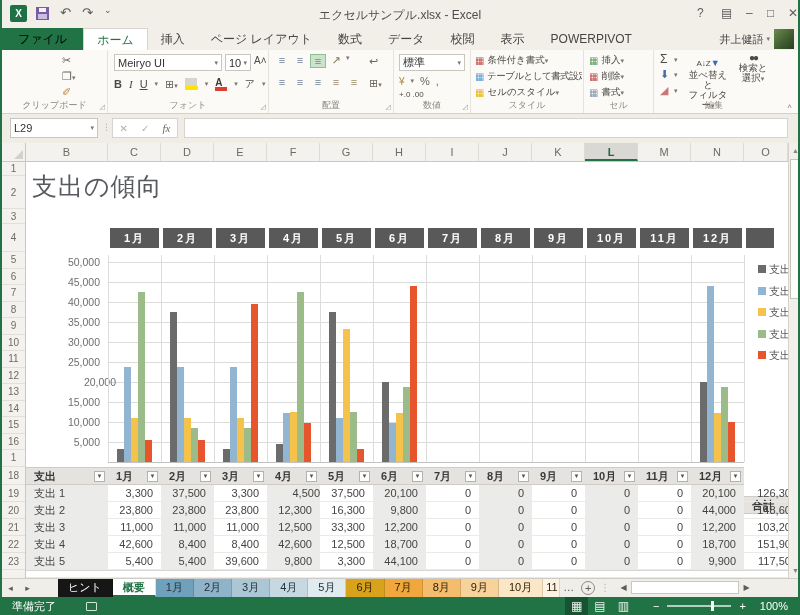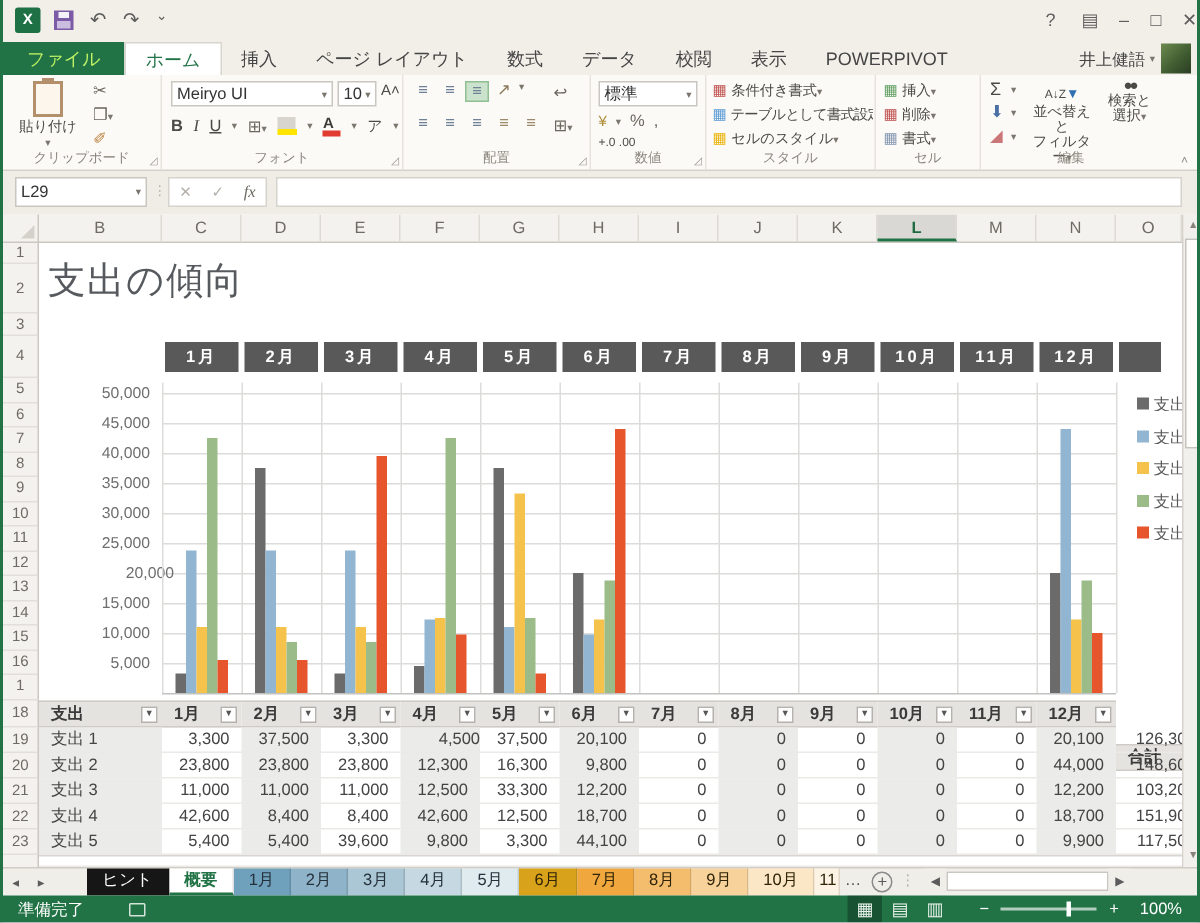--- a/index.html
+++ b/index.html
@@ -16,21 +16,21 @@
            font-size:10px;font-weight:bold;text-align:center;line-height:17px;border-radius:2px;z-index:3;}
   #save-icon{position:absolute;left:34px;top:7px;width:13px;height:13px;background:#7b5aa6;z-index:3;}
   #save-icon:before{content:"";position:absolute;left:3px;top:1px;width:7px;height:4px;background:#f4f1fa;}
   #save-icon:after{content:"";position:absolute;left:2px;bottom:1px;width:9px;height:5px;background:#cabde0;}
   #win-title{position:absolute;left:200px;right:200px;top:7px;text-align:center;font-size:12px;color:#4d4d4d;z-index:3;}
   .winctl{position:absolute;top:6px;font-size:12px;color:#5e5e5e;z-index:3;}
   
   #tabrow{position:absolute;top:28px;left:0;right:0;height:22px;background:#f2efe9;z-index:2;}
   #tabs{display:flex;height:22px;}
   .rtab{padding:0 13px;font-size:12px;line-height:22px;color:#454545;white-space:nowrap;}
-  .rtab.file{background:#217346;color:#bef264;padding:0 16px;}
+  .rtab.file{background:#217346;color:#000000;padding:0 16px;}
   .rtab.active{background:#fff;color:#217346;border:1px solid #d8d5cf;border-bottom:none;}
   #userchip{position:absolute;right:4px;top:0;height:22px;display:flex;align-items:center;z-index:3;}
   #username{font-size:11px;color:#454545;margin-right:3px;}
   #avatar{width:20px;height:20px;margin-left:4px;background:linear-gradient(135deg,#6d8b4f 0%,#3e5a30 60%,#2b3d22 100%);}
   
   #ribbon{position:absolute;top:50px;left:0;right:0;height:64px;background:#fbfaf7;border-bottom:1px solid #d4d1ca;z-index:2;}
   .grp{position:absolute;top:0;height:63px;border-right:1px solid #e6e3dc;}
   .glab{position:absolute;bottom:1px;left:0;right:0;text-align:center;font-size:9px;color:#8b877f;}
   .lnch{position:absolute;bottom:2px;right:2px;font-size:7px;color:#9b978f;}
   .mini{font-size:11px;color:#6b675f;}
@@ -116,20 +116,21 @@
       <div class="leaf" style="left: 160px; top: 30px; width: 20px; height: 9px; transform: rotate(-25deg);"></div>
       <div class="leaf" style="left: 250px; top: 32px; width: 18px; height: 8.1px; transform: rotate(30deg);"></div>
     </div>
 
   <div id="titlebar">
     <div id="xl-icon">X</div>
     <div id="save-icon"></div>
     <span class="qat" style="left:58px">↶</span>
     <span class="qat" style="left:80px">↷</span>
     <span class="qat" style="left:102px;font-size:9px">⌄</span>
+    <div id="win-title">エクセルサンプル.xlsx - Excel</div>
     <span class="winctl" style="left:695px">?</span>
     <span class="winctl" style="left:719px">▤</span>
     <span class="winctl" style="left:744px">–</span>
     <span class="winctl" style="left:765px">□</span>
     <span class="winctl" style="left:786px">✕</span>
   </div>
 
   <div id="tabrow">
     <div id="tabs">
         <div class="rtab file">ファイル</div>
@@ -145,27 +146,20 @@
     <div id="userchip">
       <span id="username">井上健語</span>
       <span class="ddv">▾</span>
       <div id="avatar"></div>
     </div>
   </div>
 
   <div id="ribbon">
 
     <div class="grp" id="g-clip" style="left:0;width:106px">
-      <div class="abs" style="left:8px;top:3px;width:44px;height:46px;text-align:center">
-        <div style="width:20px;height:24px;margin:1px auto 0;background:#fdf6ec;border:2px solid #b3906b;position:relative">
-          <div style="position:absolute;left:4px;top:-4px;width:8px;height:4px;background:#b3906b"></div>
-        </div>
-        <div style="font-size:9.5px;color:#4c4a45">貼り付け</div>
-        <div class="ddv">▾</div>
-      </div>
       <span class="abs mini" style="left:60px;top:4px">✂</span>
       <span class="abs mini" style="left:60px;top:20px">❐<span class="ddv">▾</span></span>
       <span class="abs mini" style="left:60px;top:36px;color:#c08a4a">✐</span>
       <div class="glab">クリップボード</div>
       <span class="lnch">◿</span>
     </div>
 
     <div class="grp" id="g-font" style="left:106px;width:161px">
       <div class="inpbox abs" style="left:6px;top:4px;width:108px;height:17px">
         <span>Meiryo UI</span>

